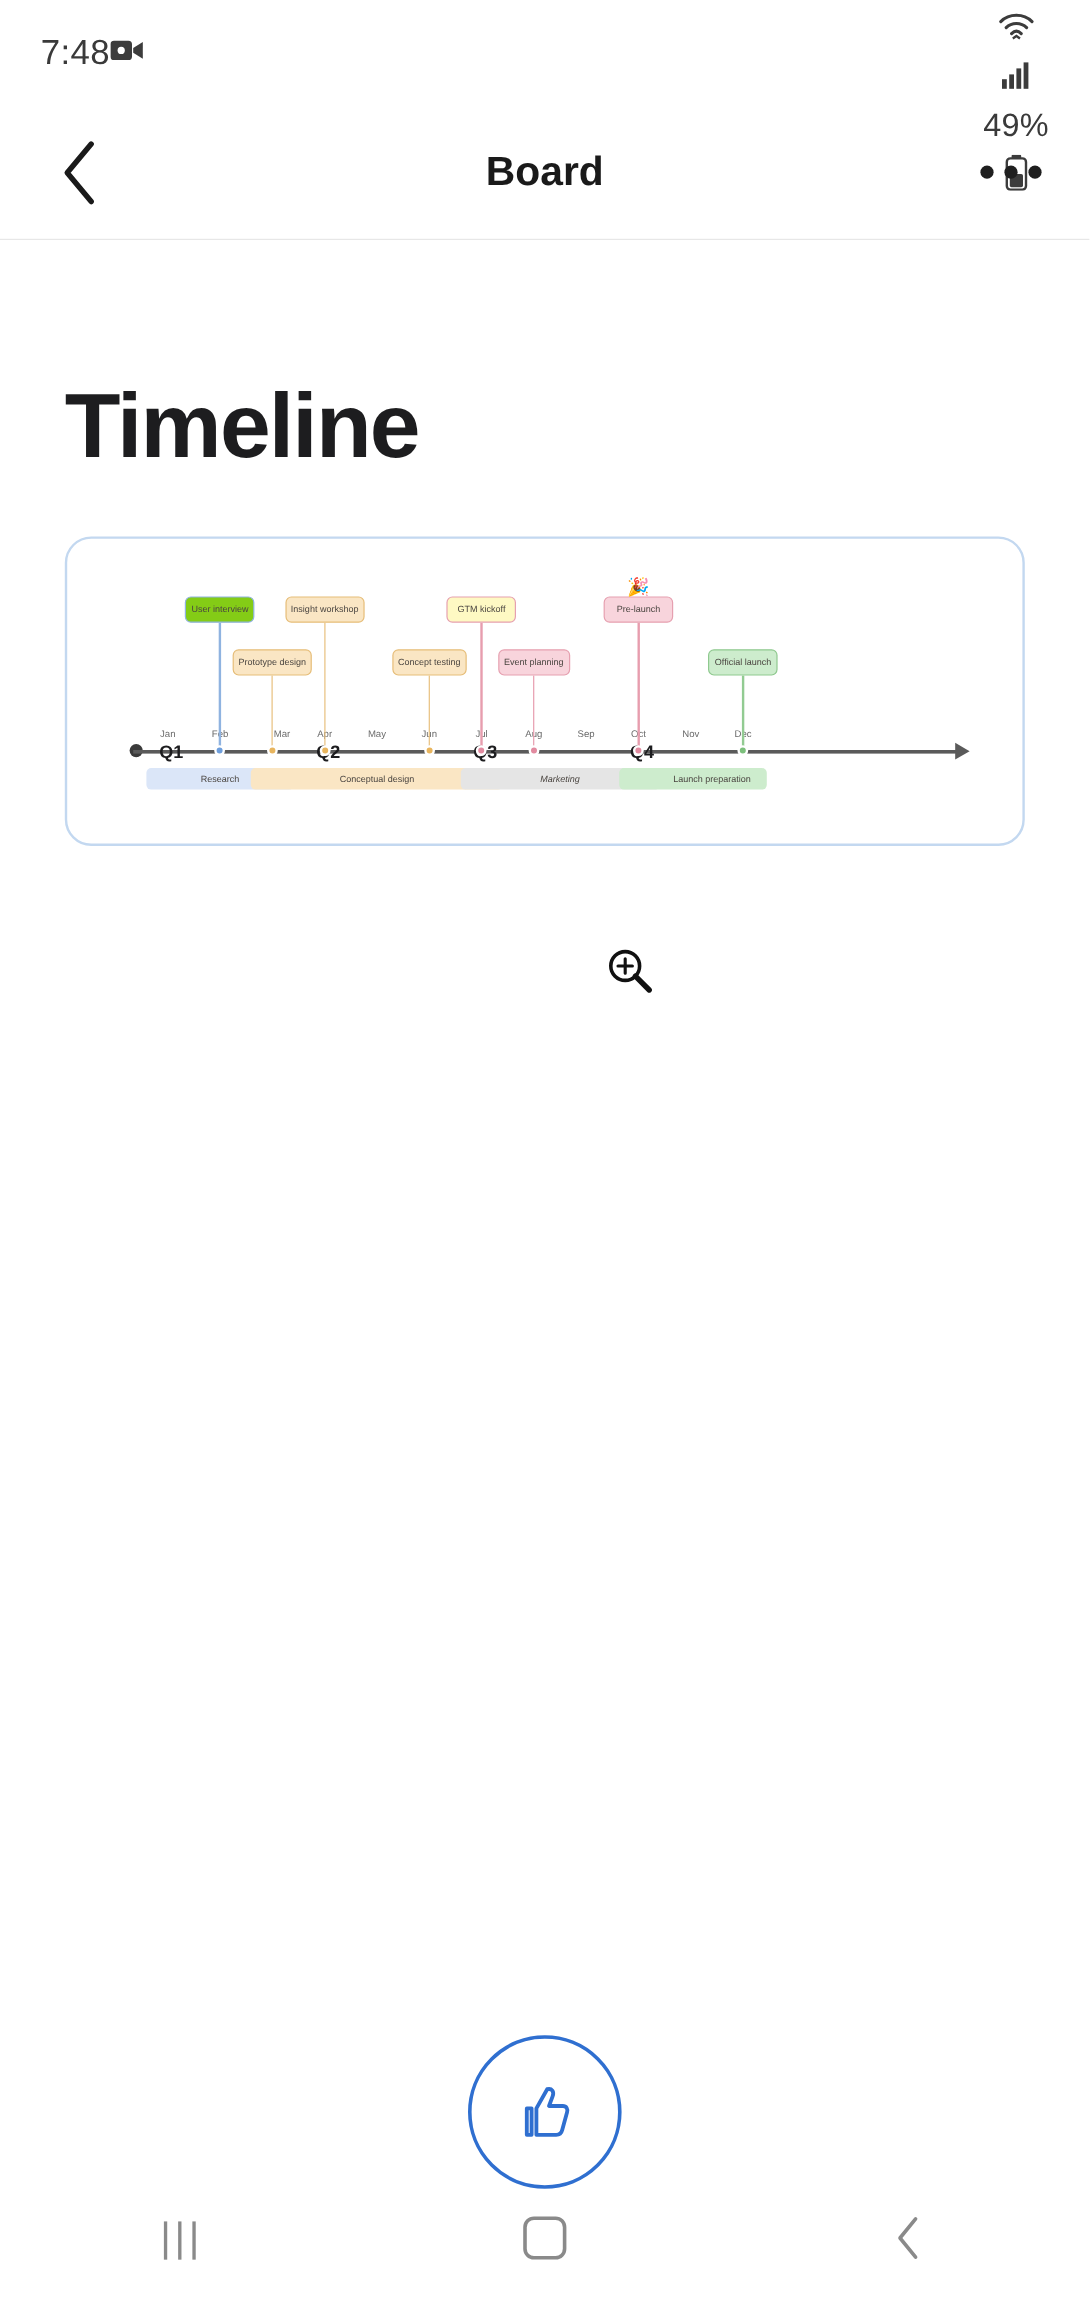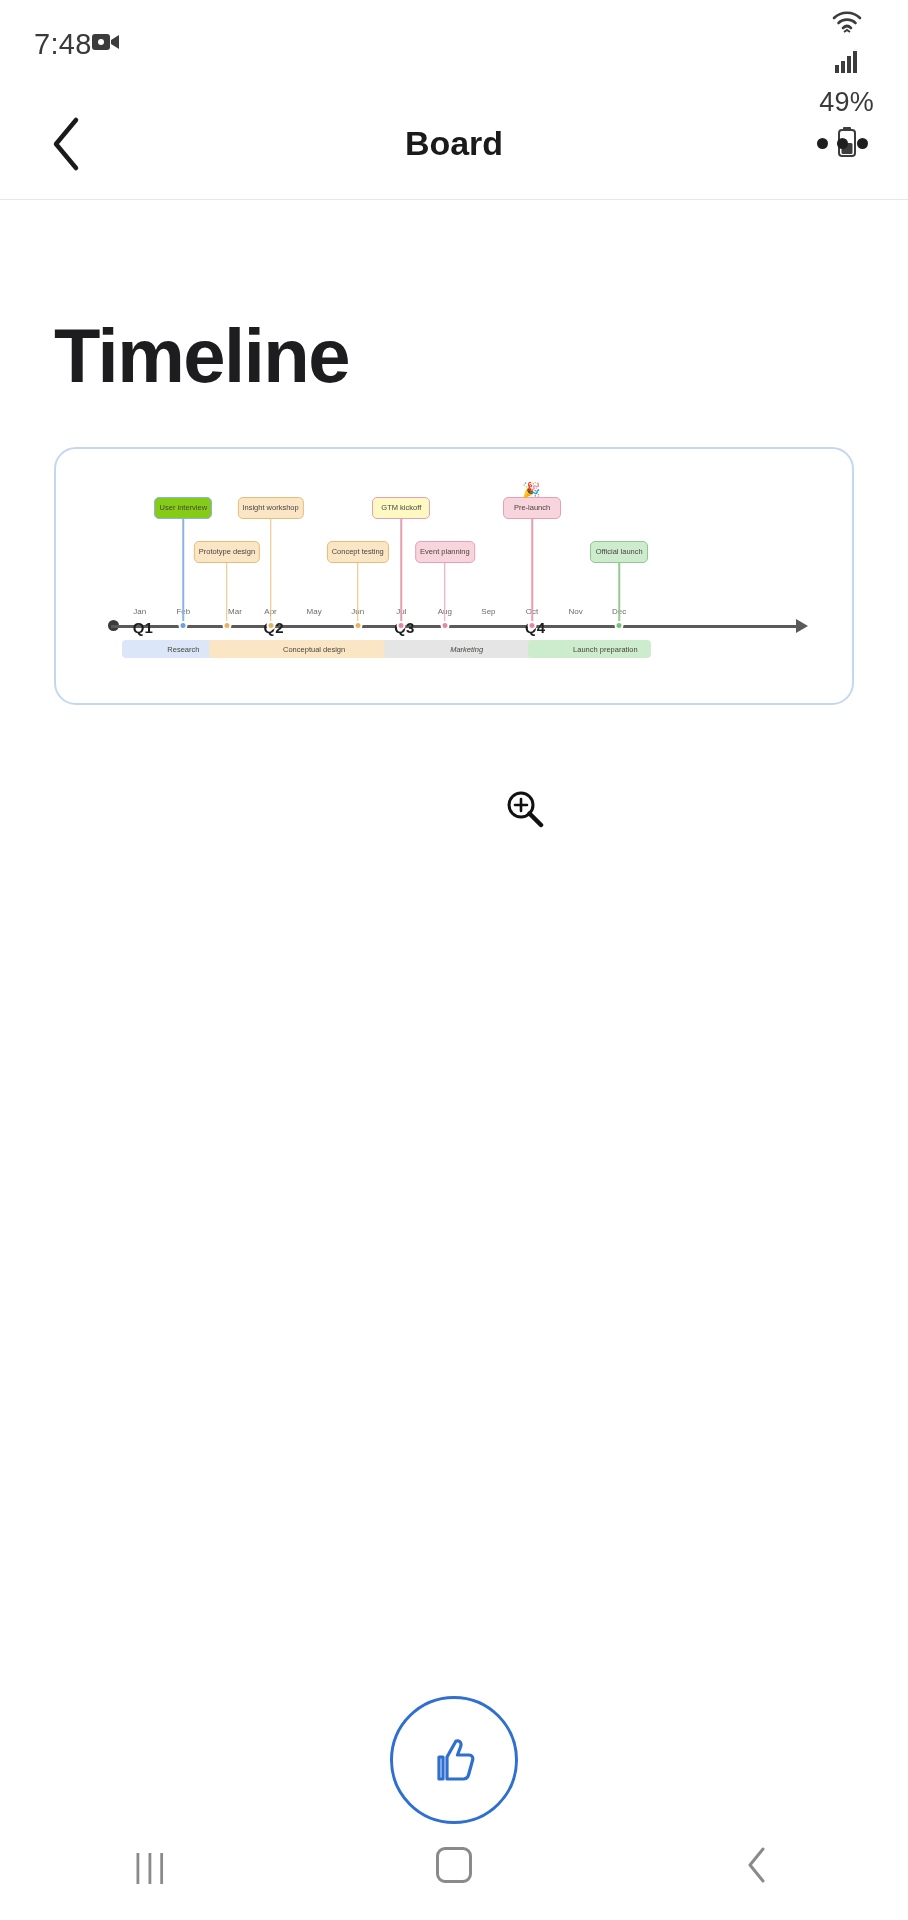--- a/index.html
+++ b/index.html
@@ -284,21 +284,21 @@
           </div>
           <div class="phase" style="left: 66px; width: 122.75px; background: rgb(219, 230, 248);">
             <span>Research</span>
           </div>
           <div class="phase" style="left: 153.167px; width: 209.917px; background: rgb(250, 230, 196);">
             <span>Conceptual design</span>
           </div>
           <div class="phase" style="left: 327.5px; width: 166.333px; background: #e5e5e5; font-style: italic;">
             <span>Marketing</span>
           </div>
-          <div class="phase" style="left: 472px; width: 122.75px; background: rgb(205, 236, 205); padding-left: 32px;">
+          <div class="phase" style="left: 460px; width: 122.75px; background: rgb(205, 236, 205); padding-left: 32px;">
             <span>Launch preparation</span>
           </div>
         </div>
     </div>
   </div>
 </div>
 
 <div class="cursor" style="left:506px; top:790px;">
   <svg width="38" height="38" viewBox="0 0 38 38">
     <circle cx="15" cy="15" r="12" fill="#fff" stroke="#111" stroke-width="3"></circle>

